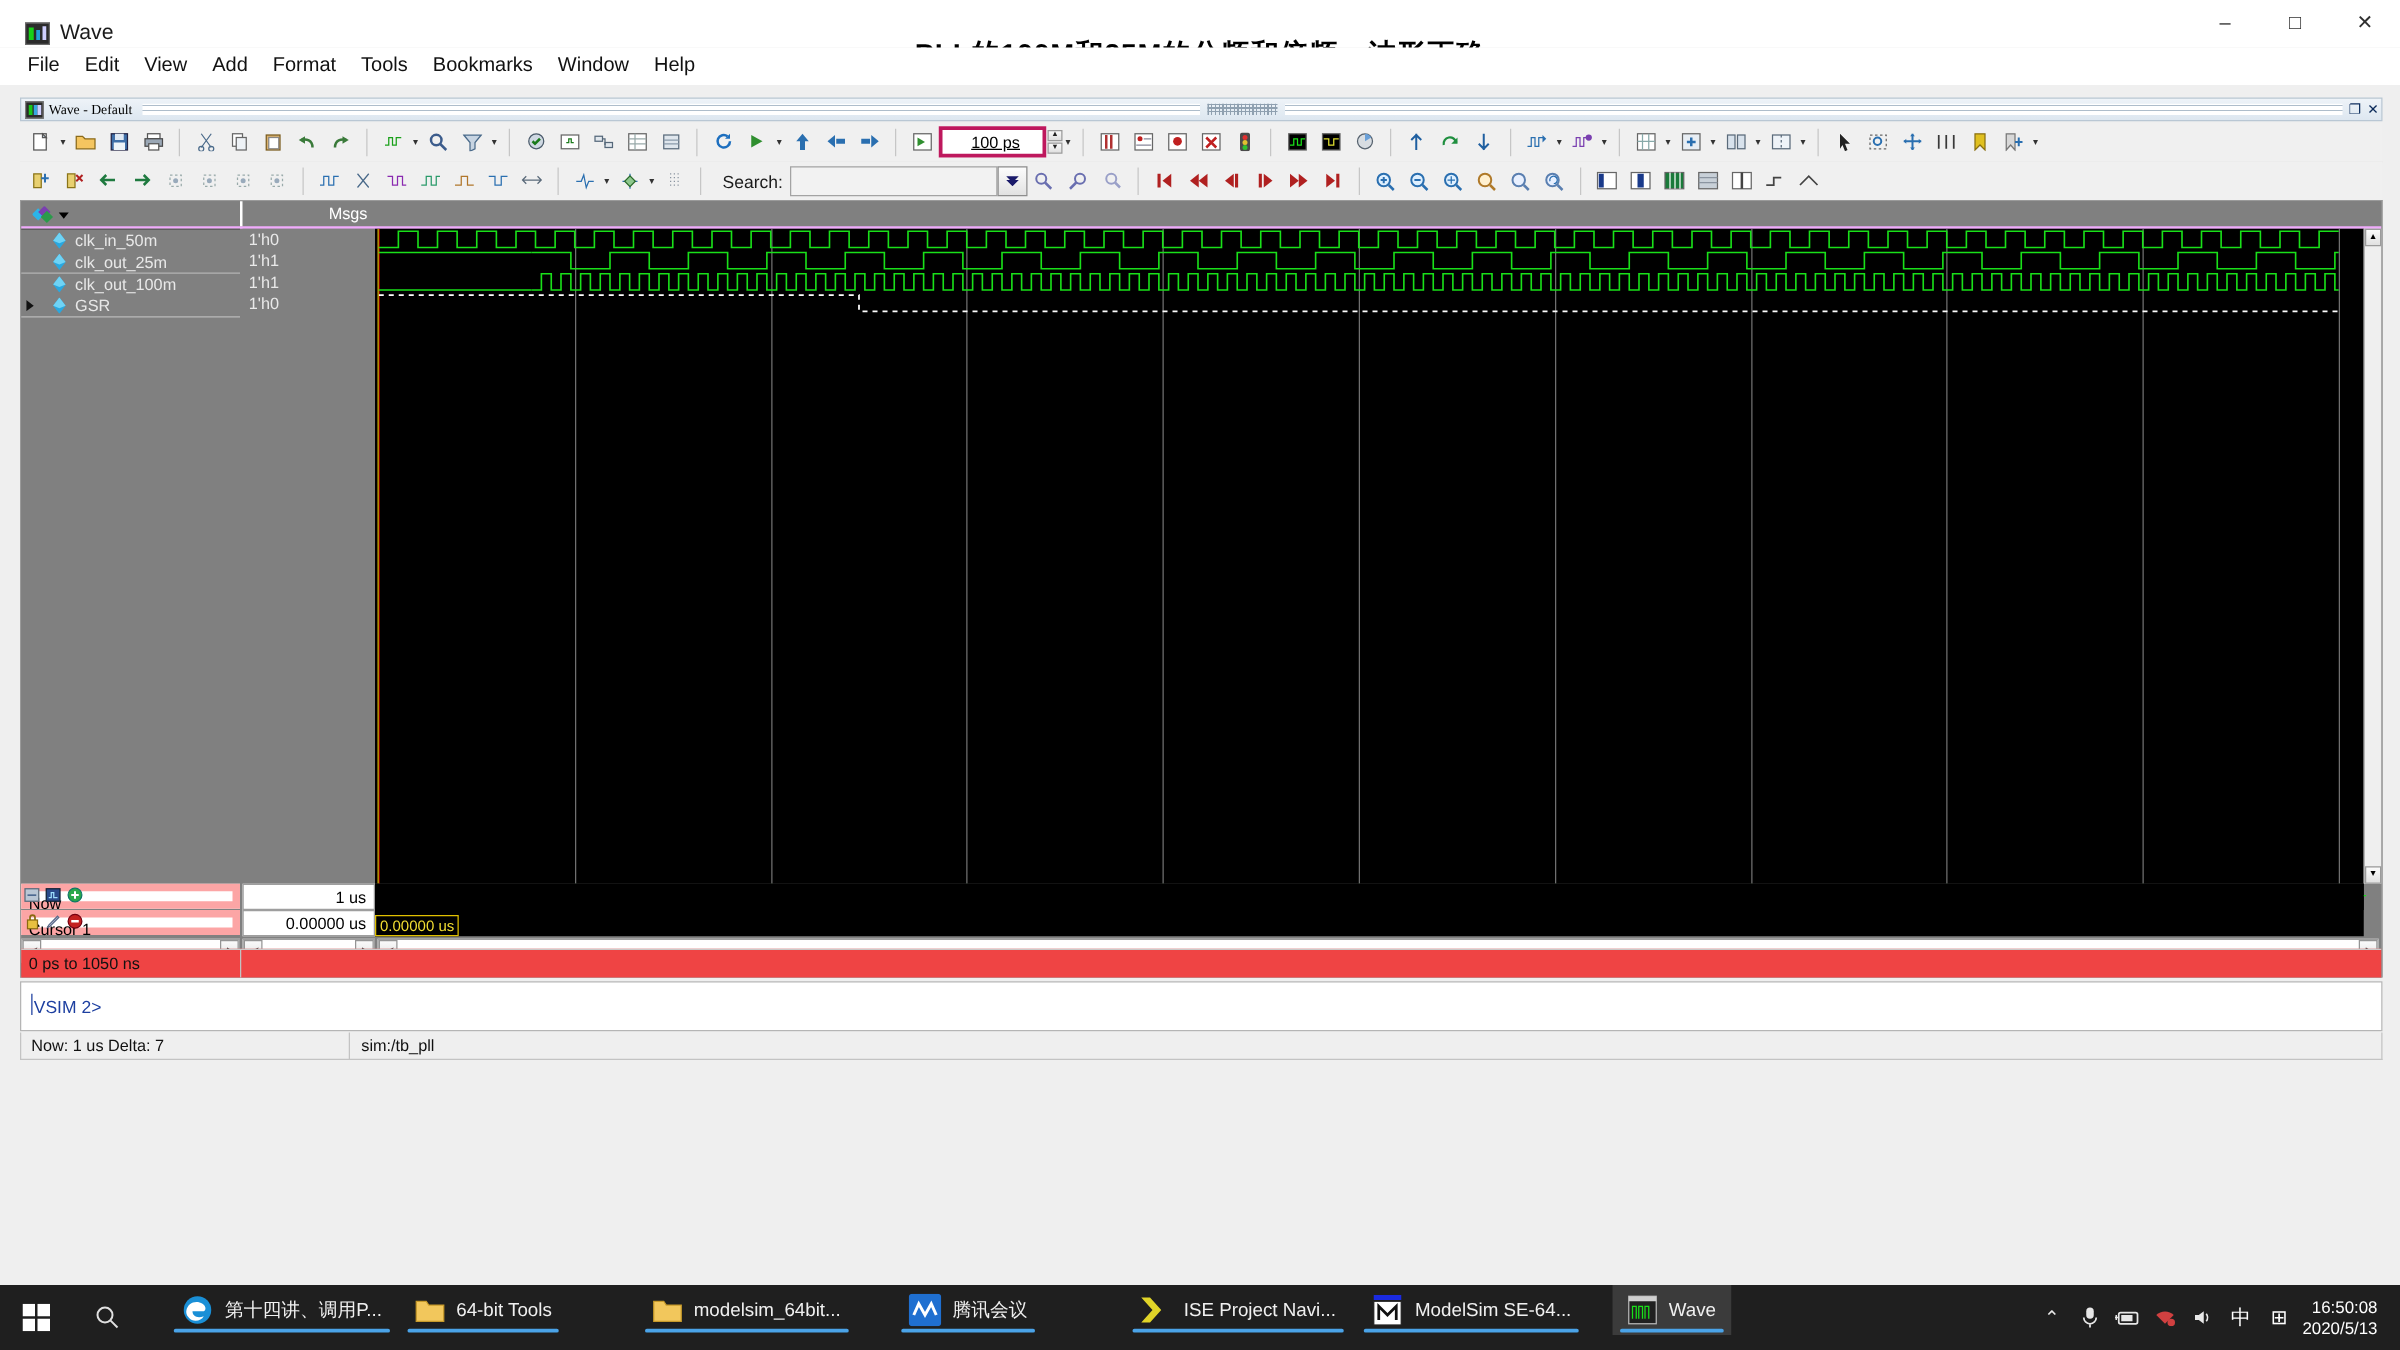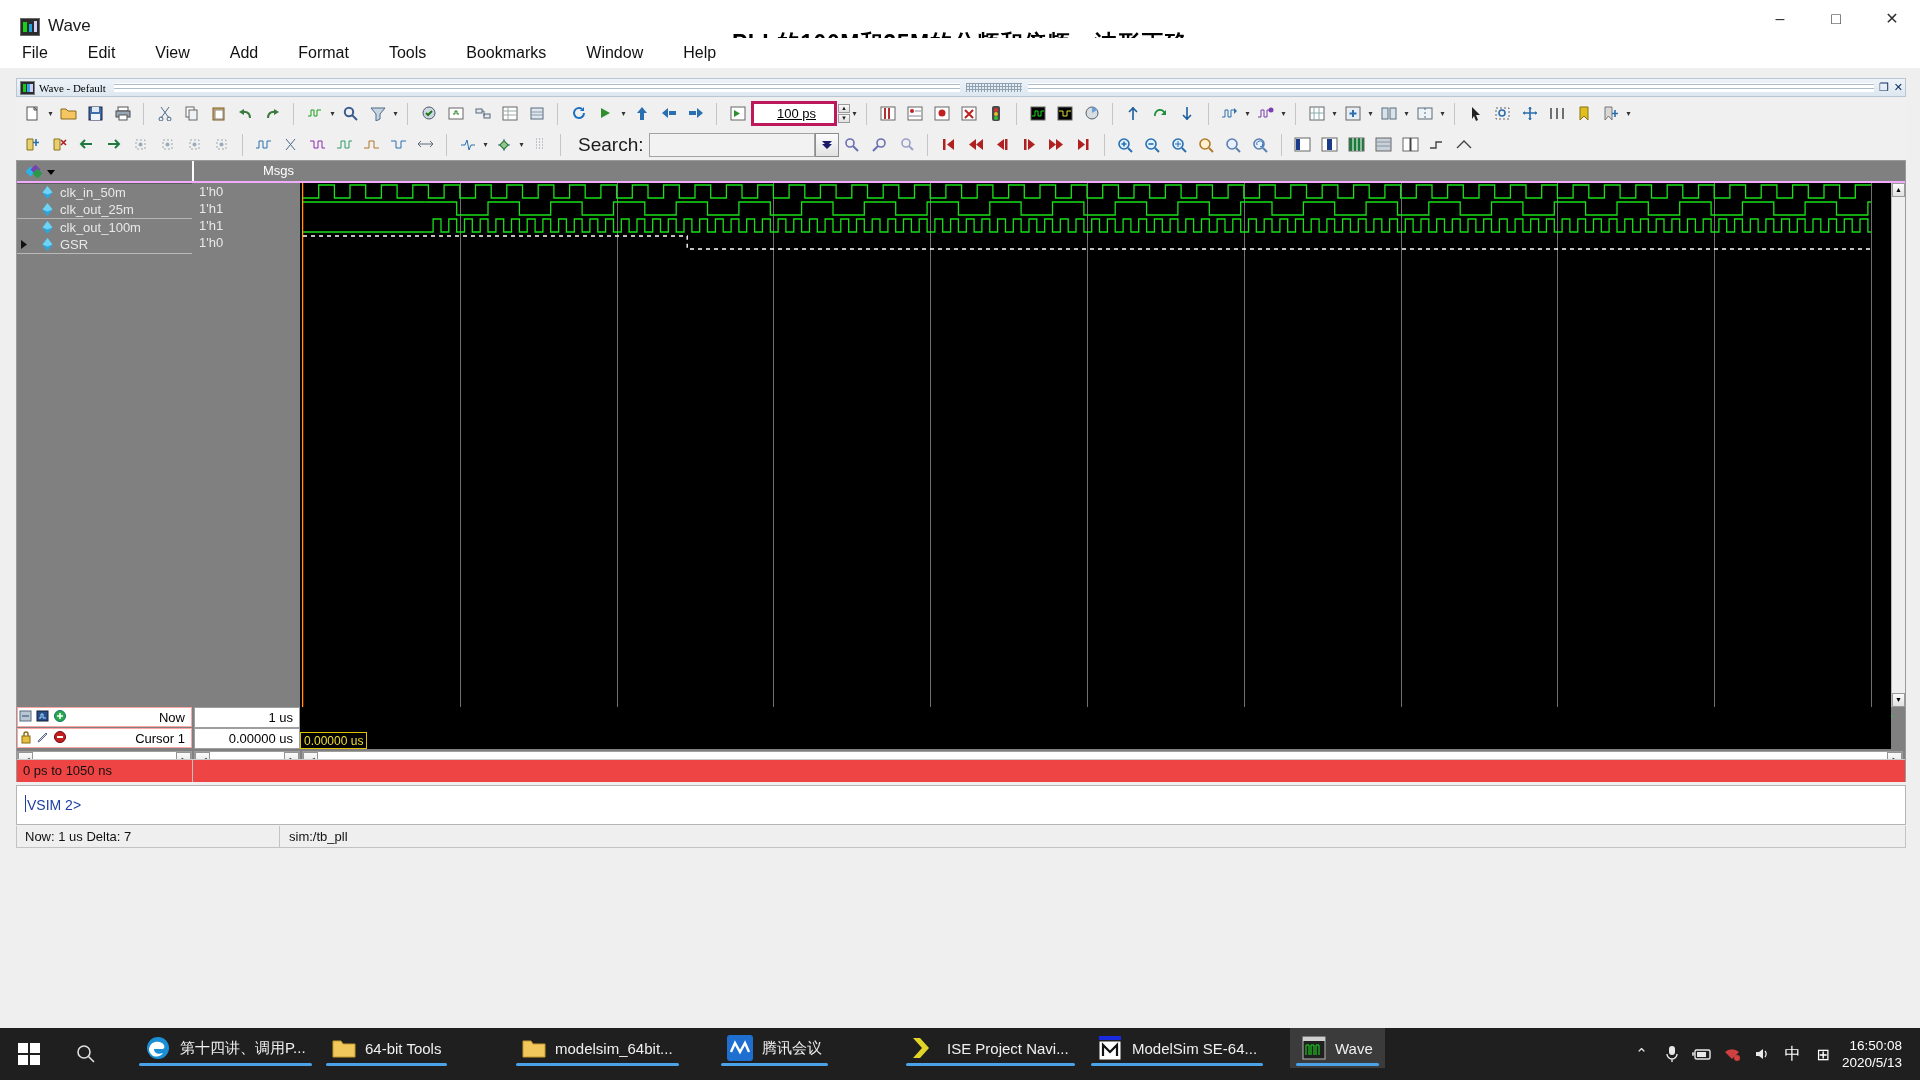--- a/index.html
+++ b/index.html
@@ -14,21 +14,21 @@
   .win-icon .g2{left:8px;top:5px;width:3px;height:8px;background:#20a0d8;}
   .win-icon .g3{left:13px;top:2px;width:3px;height:11px;background:#d0d0ff;}
   .win-title{position:absolute;left:48px;top:16px;font-size:17px;color:#1a1a1a;}
   .page-title{position:absolute;left:0;top:28px;width:1920px;text-align:center;font-size:23px;font-weight:bold;color:#000;letter-spacing:.5px;}
   .wbtns{position:absolute;right:0;top:0;height:38px;display:flex;}
   .wbtn{width:56px;height:38px;display:flex;align-items:center;justify-content:center;font-size:16px;color:#303030;}
   .wbtn span{line-height:1;}
 
   
   .menubar{position:absolute;left:0;top:38px;width:1920px;height:30px;background:#fff;}
-  .menubar ul{list-style:none;margin:0;padding:0 0 0 12px;display:flex;height:30px;align-items:center;gap:20px;}
+  .menubar ul{list-style:none;margin:0;padding:0 0 0 12px;display:flex;height:30px;align-items:center;}
   .menubar li{font-size:16px;color:#111;padding:3px 10px;cursor:default;}
 
   
   .mdibar{position:absolute;left:16px;top:78px;width:1890px;height:19px;background:linear-gradient(#eef3f8,#dde7f0);border:1px solid #b9c7d4;box-sizing:border-box;display:flex;align-items:center;}
   .mdi-ico{width:13px;height:12px;margin:0 4px 0 3px;background:#2b2b2b;border:1px solid #7d7d7d;position:relative;}
   .mdi-ico i{position:absolute;top:2px;width:3px;height:8px;background:#19c819;}
   .mdi-ico i.a{left:2px}.mdi-ico i.b{left:6px;background:#37a8e0}.mdi-ico i.c{left:9px;background:#cfcfff}
   .mdi-label{font-size:11px;color:#000;padding-right:8px;font-family:Liberation Serif, serif;}
   .mdi-rule{flex:1;height:9px;background:repeating-linear-gradient(#fff 0 1px,#aebdcb 1px 2px,#fff 2px 4px);}
   .mdi-grip{width:56px;height:9px;margin:0 6px;background:repeating-linear-gradient(90deg,#8fa0b0 0 1px,transparent 1px 3px),repeating-linear-gradient(#8fa0b0 0 1px,transparent 1px 3px);}
@@ -40,21 +40,21 @@
   .tb.r1{top:98px;}
   .tb.r2{top:129px;height:31px;}
   .tgrp{display:flex;align-items:center;height:26px;padding:0 3px;}
   .tsep{width:1px;height:22px;background:#c6c6c6;margin:0 4px;}
   .tbtn{width:23px;height:23px;margin:0 1px;position:relative;border:1px solid transparent;border-radius:2px;display:flex;align-items:center;justify-content:center;font-size:13px;color:#26456b;}
   .tbtn svg{display:block;}
   .tcaret{width:9px;height:23px;display:flex;align-items:center;justify-content:center;font-size:8px;color:#333;}
   .tfield{height:19px;border:3px solid #be185d;background:#fff;font-size:13px;display:flex;align-items:center;justify-content:flex-end;padding:0 18px;color:#000;text-decoration:underline;}
   .tspin{width:12px;height:19px;display:flex;flex-direction:column;justify-content:space-between;margin-left:1px;}
   .tspin i{display:block;width:12px;height:9px;background:linear-gradient(#fafafa,#dfdfdf);border:1px solid #9a9a9a;box-sizing:border-box;font-size:6px;line-height:7px;text-align:center;color:#222;}
-  .searchlbl{font-size:19px;color:#1b1b1b;margin:0 6px 0 10px;}
+  .searchlbl{font-size:14px;color:#1b1b1b;margin:0 6px 0 10px;}
   .searchbox{width:160px;height:20px;background:#f2f2f2;border:1px solid #a3a3a3;}
   .searchdrop{width:22px;height:22px;border:1px solid #8d8d8d;background:linear-gradient(#fcfcfc,#e2e2e2);display:flex;align-items:center;justify-content:center;font-size:10px;}
 
   
   .wave{position:absolute;left:16px;top:160px;width:1890px;height:622px;background:#808080;border:1px solid #9a9a9a;box-sizing:border-box;}
   .hdrrow{position:absolute;left:0;top:0;width:100%;height:22px;background:#808080;border-bottom:2px solid #f0abfc;box-sizing:border-box;}
   .hdr-pathico{position:absolute;left:9px;top:4px;width:18px;height:14px;}
   .hdr-caret{position:absolute;left:30px;top:9px;border-left:4px solid transparent;border-right:4px solid transparent;border-top:5px solid #000;}
   .hdr-msgs{position:absolute;left:175px;top:0;width:108px;height:20px;border-left:2px solid #fff;box-sizing:border-box;color:#fff;font-size:13px;text-align:right;padding-right:6px;line-height:20px;}
 
@@ -71,21 +71,21 @@
   .canvas{position:absolute;left:283px;top:22px;right:14px;bottom:74px;background:#000;overflow:hidden;}
   .cursorline{position:absolute;top:0;bottom:0;width:1px;background:#d8b100;}
 
   .vscroll{position:absolute;right:0;top:22px;bottom:74px;width:14px;background:#efefef;border-left:1px solid #b6b6b6;box-sizing:border-box;}
   .vs-btn{width:13px;height:14px;background:linear-gradient(#fbfbfb,#e1e1e1);border:1px solid #9b9b9b;box-sizing:border-box;font-size:7px;text-align:center;line-height:12px;}
 
   
   .nowrow,.cursrow{position:absolute;left:0;height:21px;}
   .nowrow{bottom:53px;width:100%;}
   .cursrow{bottom:32px;width:100%;}
-  .cellA{position:absolute;left:0;width:175px;height:20px;background:#fff;border:1px solid #fca5a5;box-sizing:border-box;font-size:13px;color:#000;text-align:right;padding-right:6px;line-height:19px;}
+  .cellA{position:absolute;left:0;width:175px;height:20px;background:#fff;border:6px solid #fca5a5;box-sizing:border-box;font-size:13px;color:#000;padding-right:6px;line-height:19px;}
   .cellB{position:absolute;left:177px;width:106px;height:21px;background:#fff;border:1px solid #9e9e9e;box-sizing:border-box;font-size:13px;color:#000;text-align:right;padding-right:6px;line-height:19px;}
   .icobox{position:absolute;left:2px;top:2px;display:flex;gap:3px;align-items:center;}
   .tapeC{position:absolute;left:283px;right:14px;height:21px;background:#000;}
   .ruler{position:absolute;left:283px;right:14px;bottom:53px;height:21px;background:#000;}
   .cursbadge{position:absolute;bottom:32px;left:283px;height:17px;background:#000;border:1px solid #e0c000;color:#f2dd32;font-size:12px;padding:0 3px;line-height:16px;box-sizing:border-box;}
 
   .hscrollrow{position:absolute;left:0;bottom:10px;width:100%;height:20px;}
   .hs{position:absolute;height:19px;background:#fff;border:1px solid #9e9e9e;box-sizing:border-box;display:flex;align-items:center;justify-content:space-between;}
   .hs i{width:15px;height:17px;background:linear-gradient(#fafafa,#dedede);border:1px solid #949494;box-sizing:border-box;font-size:8px;text-align:center;line-height:15px;color:#222;}
   .statusline{position:absolute;left:0;bottom:-1px;width:100%;height:22px;background:#ef4444;border-top:1px solid #cacaca;}

